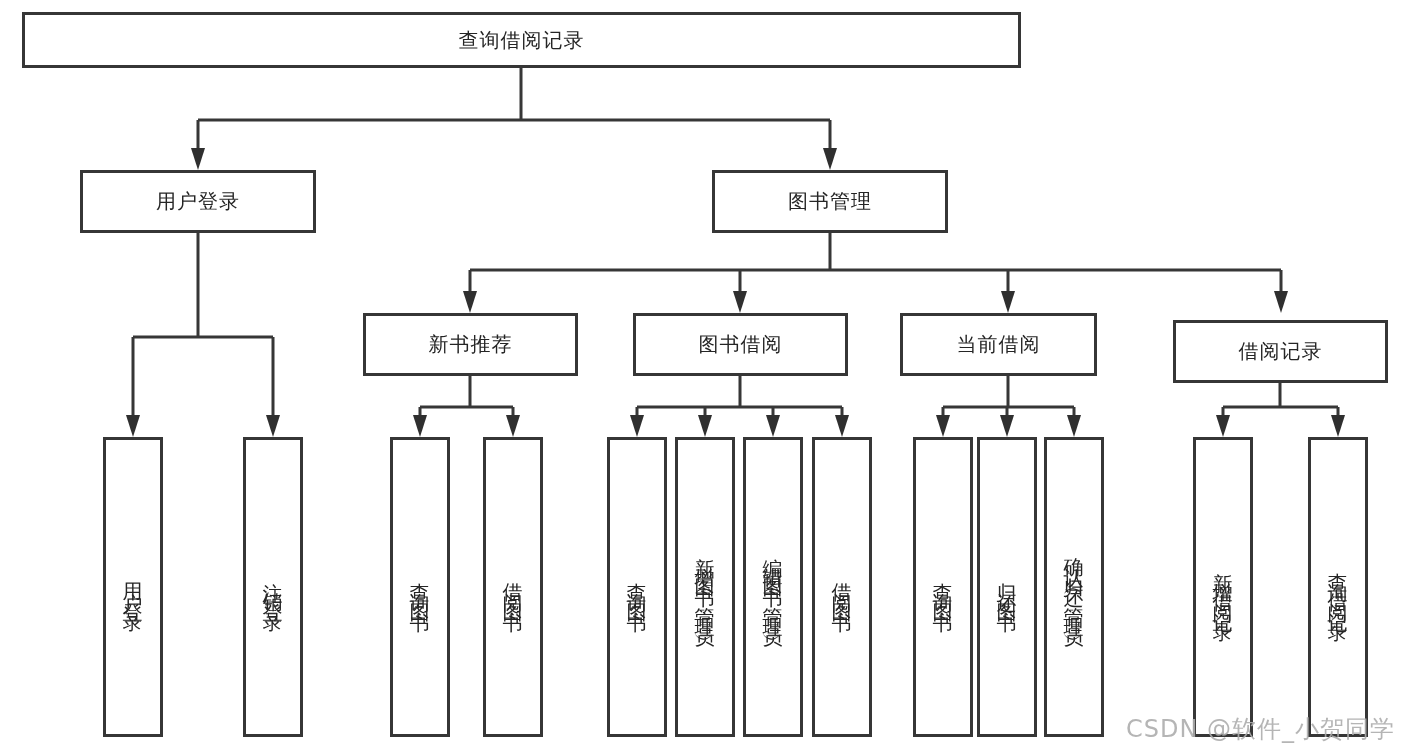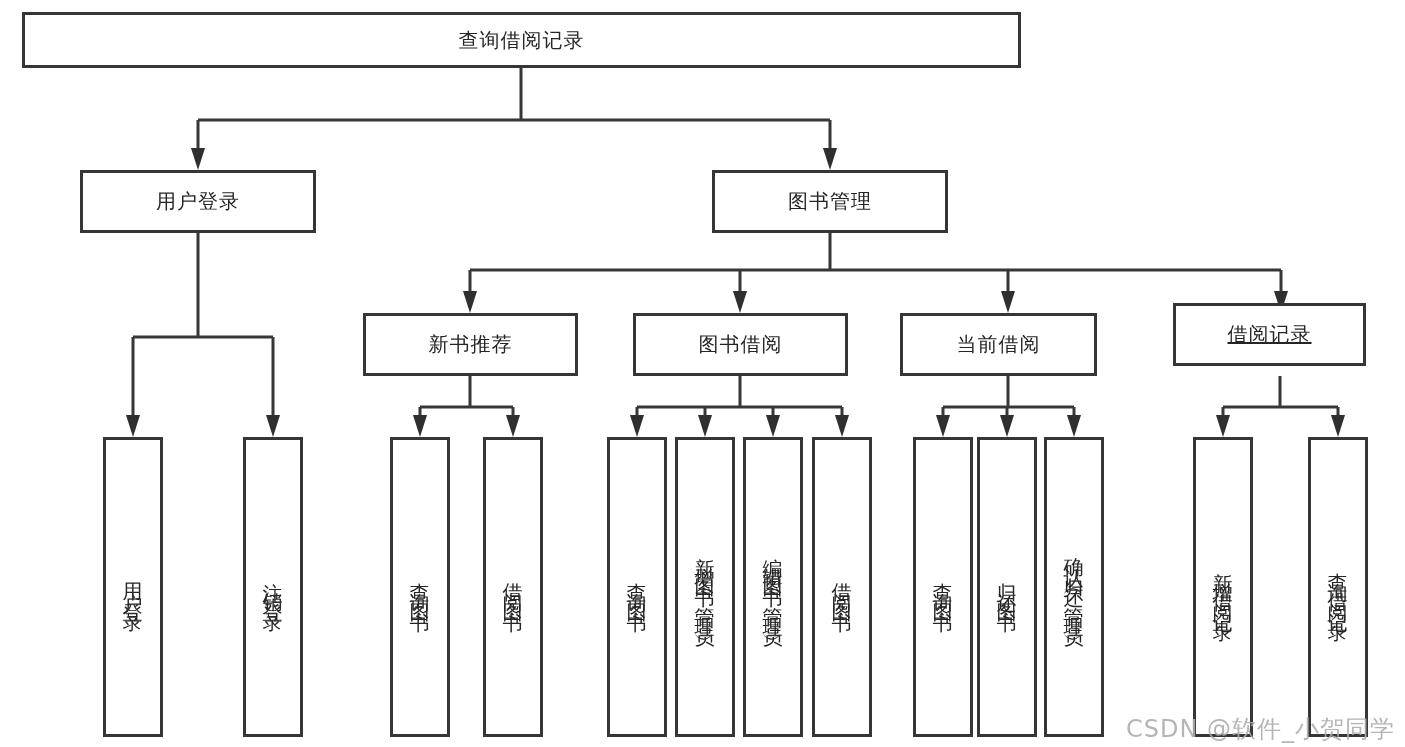--- a/index.html
+++ b/index.html
@@ -35,21 +35,21 @@
   .node-h {
     font-size: 20px;
     letter-spacing: 1px;
   }
   .node-root   { left: 22px;   top: 12px;  width: 999px; height: 56px; }
   .node-l2a    { left: 80px;   top: 170px; width: 236px; height: 63px; }
   .node-l2b    { left: 712px;  top: 170px; width: 236px; height: 63px; text-align: right; }
   .node-l3a    { left: 363px;  top: 313px; width: 215px; height: 63px; }
   .node-l3b    { left: 633px;  top: 313px; width: 215px; height: 63px; }
   .node-l3c    { left: 900px;  top: 313px; width: 197px; height: 63px; }
-  .node-l3d    { left: 1173px; top: 303px; width: 193px; height: 63px; text-decoration: underline; }
+  .node-l3d    { left: 1173px; top: 320px; width: 215px; height: 63px; }
   .leaf {
     top: 437px;
     width: 60px;
     height: 300px;
     writing-mode: vertical-rl;
     text-orientation: mixed;
     font-size: 20px;
     letter-spacing: 10px;
     line-height: 1;
     white-space: nowrap;

